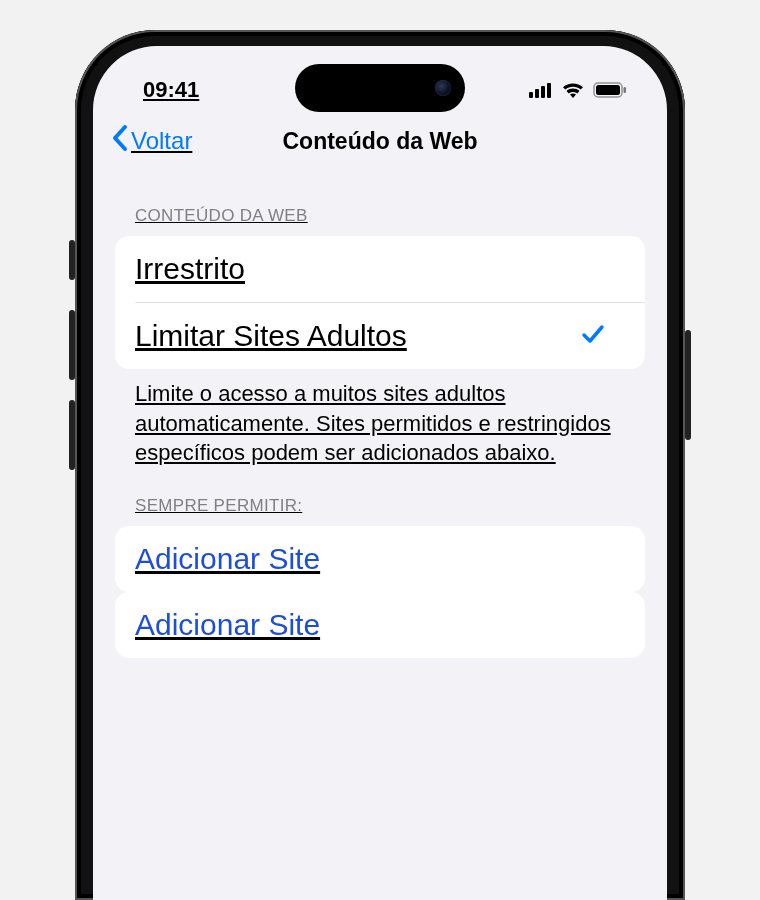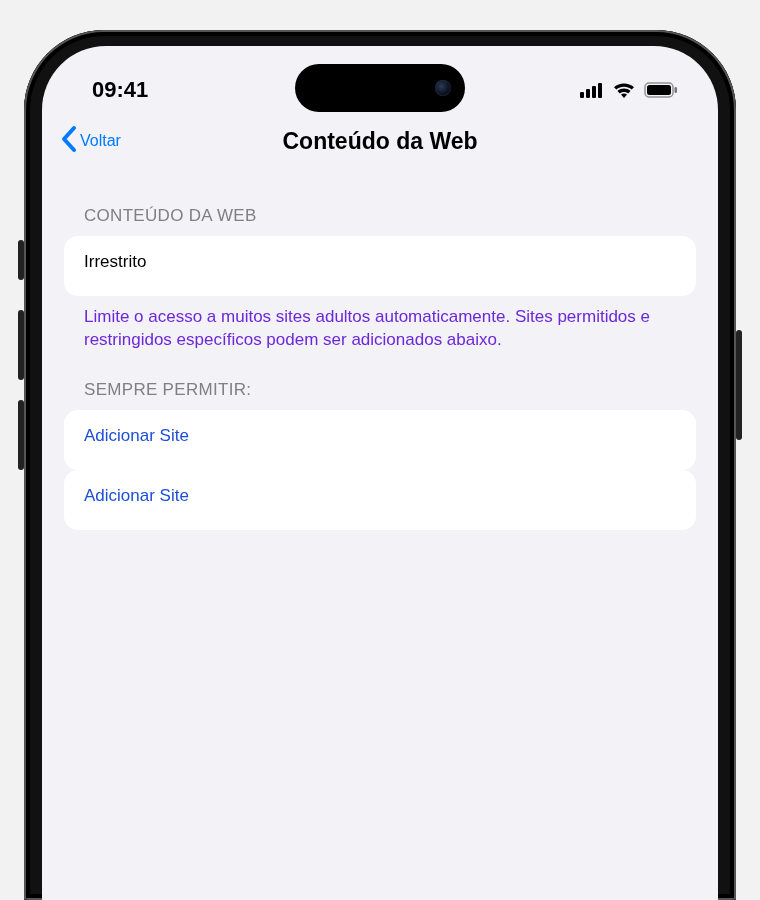--- a/index.html
+++ b/index.html
@@ -12,27 +12,28 @@
       font-family: -apple-system, BlinkMacSystemFont, "SF Pro Text", "Helvetica Neue", Arial, sans-serif;
       width: 760px;
       height: 900px;
       display: flex;
       justify-content: center;
       padding-top: 30px;
       border-radius: 30px;
       overflow: hidden;
     }
     .device-frame {
-      width: 712px;
+      width: 610px;
       height: 870px;
       background: #111;
       border-radius: 80px 80px 0 0;
       padding: 16px 18px 0 18px;
       position: relative;
       box-shadow: inset 0 0 0 2px #555, inset 0 0 0 6px #000;
+      text-decoration: underline;
     }
     .side-btn {
       position: absolute;
       background: #222;
       border-radius: 4px;
     }
     .side-left-1 { left: -6px; top: 210px; width: 6px; height: 40px; }
     .side-left-2 { left: -6px; top: 280px; width: 6px; height: 70px; }
     .side-left-3 { left: -6px; top: 370px; width: 6px; height: 70px; }
     .side-right { right: -6px; top: 300px; width: 6px; height: 110px; }
@@ -89,21 +90,21 @@
       display: flex;
       align-items: center;
       padding: 16px 24px 14px 18px;
       position: relative;
       height: 60px;
     }
     .back-button {
       display: flex;
       align-items: center;
       color: #007aff;
-      font-size: 16px;
+      font-size: 24px;
       gap: 2px;
       z-index: 2;
     }
     .chevron-left {
       display: inline-block;
     }
     .nav-title {
       position: absolute;
       left: 0;
       right: 0;
@@ -127,24 +128,24 @@
     .section-header.tight {
       margin-top: 28px;
     }
     .list-group {
       background: #fff;
       border-radius: 14px;
       overflow: hidden;
     }
     .list-row {
       display: flex;
-      align-items: flex-start;
+      align-items: flex-end;
       justify-content: space-between;
       padding: 16px 20px;
-      font-size: 17px;
+      font-size: 30px;
       color: #000;
       min-height: 60px;
     }
     .list-row + .list-row {
       border-top: 1px solid #e2e2e6;
       margin-left: 20px;
       padding-left: 0;
     }
     .list-row + .list-row .row-inner {
       padding-right: 20px;
@@ -154,23 +155,23 @@
       align-items: center;
     }
     .list-row.link {
       color: #1d4ed8;
     }
     .checkmark {
       color: #007aff;
       font-size: 26px;
     }
     .section-footer {
-      font-size: 17px;
+      font-size: 22px;
       line-height: 1.35;
-      color: #6d28d9;
+      color: #000000;
       padding: 10px 20px 0 20px;
     }
     .row-inner {
       display: flex;
       justify-content: space-between;
       align-items: center;
       width: 100%;
     }
   </style>
 </head>
@@ -229,20 +230,30 @@
 
     <div class="content">
 
       <div class="section-header">CONTEÚDO DA WEB</div>
       <div class="list-group">
         <div class="list-row">
           <div class="row-inner">
             <span>Irrestrito</span>
           </div>
         </div>
+        <div class="list-row">
+          <div class="row-inner">
+            <span>Limitar Sites Adultos</span>
+            <span class="checkmark">
+              <svg width="24" height="22" viewBox="0 0 24 22">
+                <polyline points="3,12 9,18 21,4" fill="none" stroke="#007aff" stroke-width="3.5" stroke-linecap="round" stroke-linejoin="round"></polyline>
+              </svg>
+            </span>
+          </div>
+        </div>
       </div>
       <div class="section-footer">Limite o acesso a muitos sites adultos automaticamente. Sites permitidos e restringidos específicos podem ser adicionados abaixo.</div>
 
       <div class="section-header tight">SEMPRE PERMITIR:</div>
       <div class="list-group">
         <div class="list-row link">
           <span>Adicionar Site</span>
         </div>
       </div>
 

